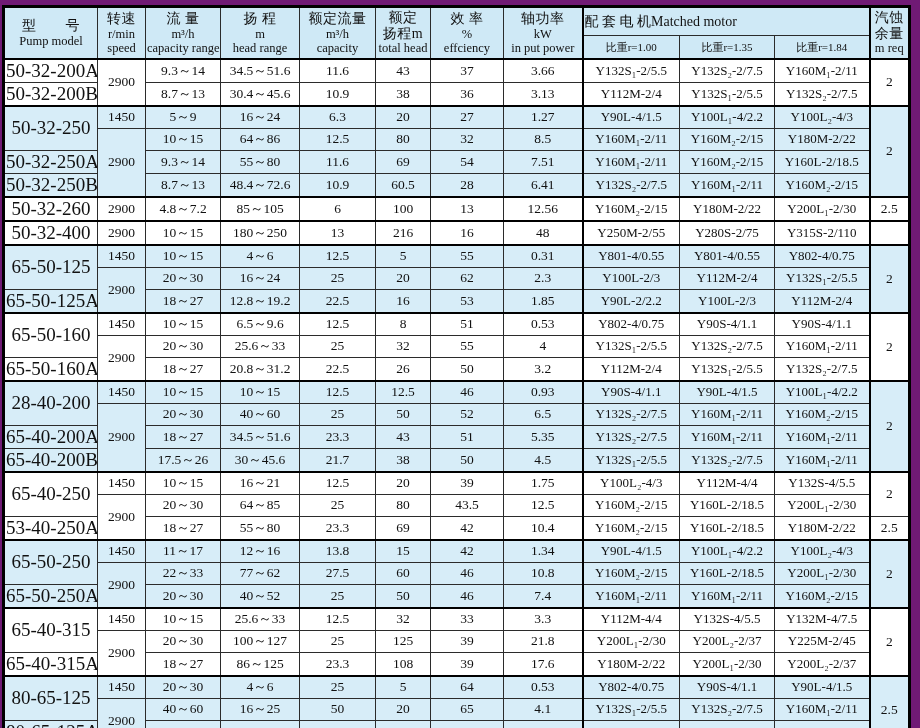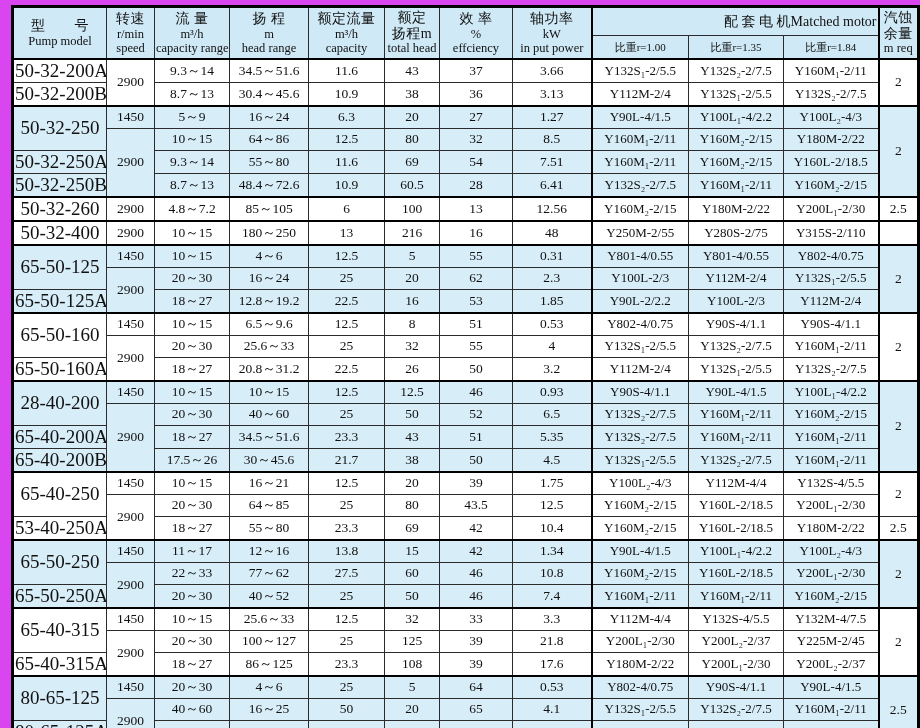--- a/index.html
+++ b/index.html
@@ -6,22 +6,22 @@
     margin: 0;
     padding: 0;
     background: #ffffff;
     font-family: "Liberation Serif", "DejaVu Serif", serif;
     color: #111;
   }
   .page {
     width: 920px;
     height: 728px;
     box-sizing: border-box;
-    padding: 5px 11px;
-    background: #d946ef;
+    padding: 5px 2px;
+    background: #701a75;
   }
   table.pump {
     border-collapse: collapse;
     table-layout: fixed;
     width: 906px;
     border: 3px solid #000;
   }
   th, td {
     border: 1px solid #2b2b2b;
     text-align: center;
@@ -37,21 +37,21 @@
     line-height: 1.12;
     padding: 1px 1px;
   }
   thead tr.h1 { height: 29px; }
   thead tr.h2 { height: 23px; }
   thead .zh { display: block; font-size: 14px; letter-spacing: 0.5px; }
   thead .un { display: block; font-size: 12.5px; }
   thead .en { display: block; font-size: 12.5px; }
   thead .motor-main {
     display: flex;
-    justify-content: flex-end;
+    justify-content: flex-start;
     align-items: center;
     font-size: 14px;
   }
   thead .sub { font-size: 11px; }
   tbody td {
     height: 21px;
     font-size: 13.5px;
   }
   tbody tr { height: 22px; }
   tr.white td { background: #ffffff; }

